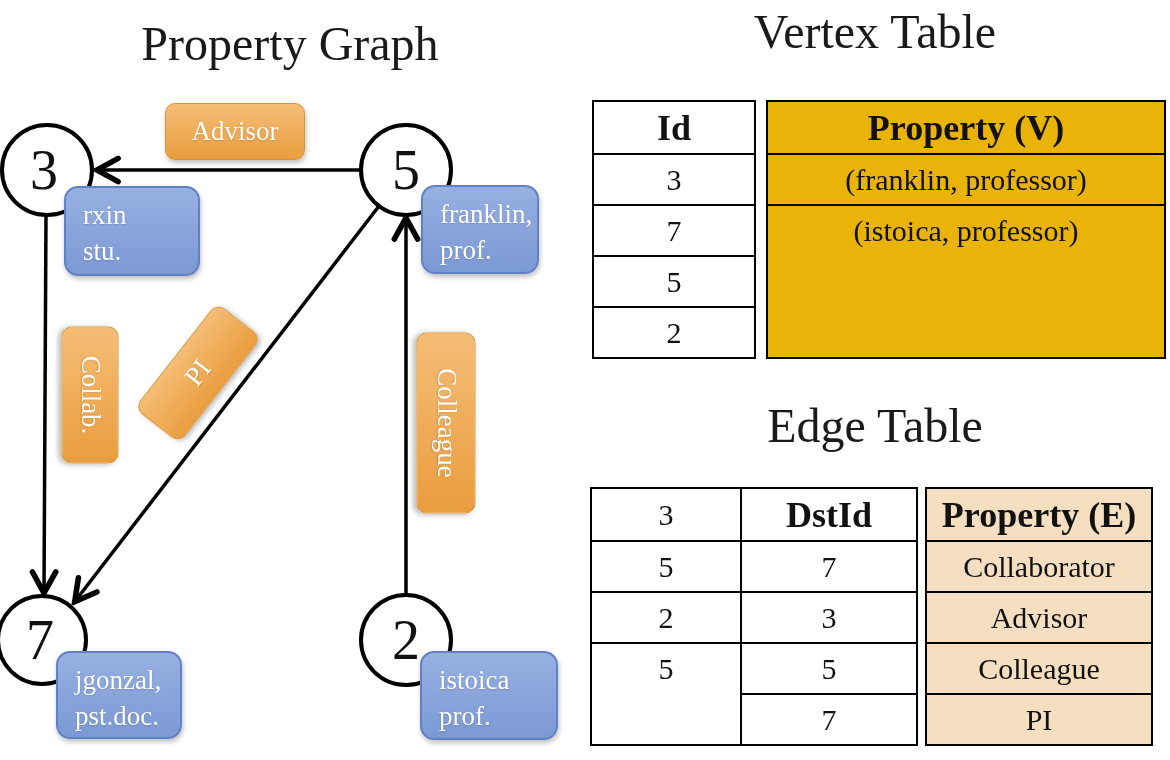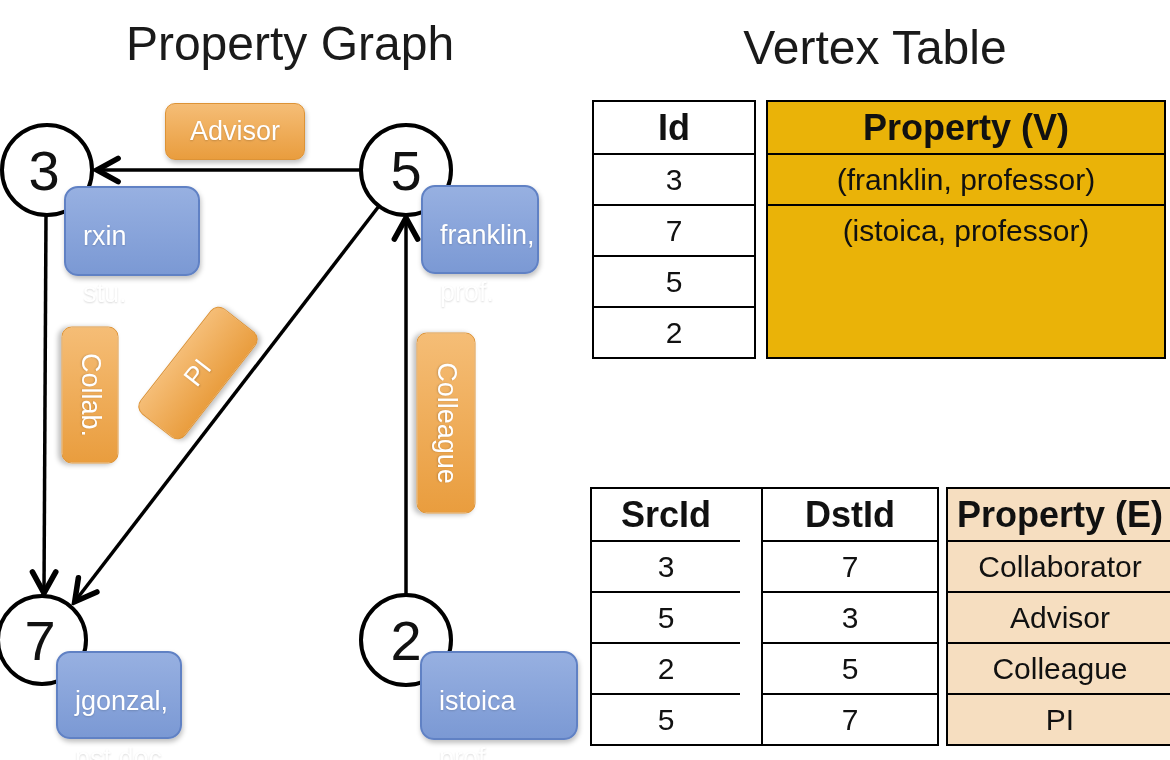--- a/index.html
+++ b/index.html
@@ -1,36 +1,36 @@
 <!DOCTYPE html>
 <html><head>
 <meta charset="utf-8">
 <style>
   html, body { margin: 0; padding: 0; background: #ffffff; }
   #stage {
     position: relative;
     width: 1170px;
     height: 760px;
     background: #ffffff;
-    font-family: Liberation Sans, sans-serif;
+    font-family: Liberation Serif, serif;
     overflow: hidden;
   }
 
   
   .big-title {
     position: absolute;
     text-align: center;
     font-size: 48px;
     font-weight: 400;
     color: #1a1a1a;
     letter-spacing: 0px;
     white-space: nowrap;
   }
   #graph-title  { left: 0;   top: 16px;  width: 580px; }
-  #vertex-title { left: 580px; top: 20px;  width: 590px; }
+  #vertex-title { left: 580px; top: 4px;  width: 590px; }
   #edge-title   { left: 580px; top: 398px; width: 590px; }
 
   
   #graph-svg { position: absolute; left: 0; top: 0; }
 
   .node-id {
     position: absolute;
     width: 60px; height: 60px;
     display: flex; align-items: center; justify-content: center;
     font-size: 56px;
@@ -79,38 +79,38 @@
     color: #ffffff;
     font-size: 27px;
     line-height: 1.33;
     padding: 10px 0 0 17px;
     text-shadow: 0 1px 2px rgba(0,0,0,0.15);
     white-space: nowrap;
   }
   #vertex-label-rxin     { left: 64px;  top: 186px; width: 136px; height: 90px; }
   #vertex-label-franklin { left: 421px; top: 185px; width: 118px; height: 89px; }
   #vertex-label-jgonzal  { left: 56px;  top: 651px; width: 126px; height: 88px; }
-  #vertex-label-istoica  { left: 420px; top: 651px; width: 158px; height: 89px; }
-  .vertex-label span { display: block; margin-top: 21px; }
+  #vertex-label-istoica  { left: 420px; top: 651px; width: 138px; height: 89px; }
+  .vertex-label span { display: block; }
 
   
   .tbl { position: absolute; display: flex; }
   #vertex-table { left: 592px; top: 100px; }
   #edge-table   { left: 590px; top: 487px; }
   .vgap { width: 10px; }
   .egap { width: 7px; }
 
   .tcol {
     box-sizing: border-box;
     border: 2.5px solid #000;
     background: #ffffff;
   }
   .tgroup { display: flex; box-sizing: border-box; border: 2.5px solid #000; }
   .tgroup .tcol { border: none; }
-  .tgroup .tcol.divided { border-left: 2.5px solid #000; margin-left: 21px; }
+  .tgroup .tcol.divided { border-left: 2.5px solid #000; }
 
   .tcell {
     box-sizing: border-box;
     height: 51px;
     display: flex; align-items: center; justify-content: center;
     font-size: 30px;
     color: #111;
     white-space: nowrap;
   }
   .tcell + .tcell { border-top: 2.5px solid #000; }
@@ -185,25 +185,25 @@
       <div class="tcell">2</div>
     </div>
     <div class="vgap"></div>
     <div class="tcol col-vprop">
       <div class="tcell th">Property (V)</div>
       <div class="tcell">(franklin, professor)</div>
       <div class="tcell">(istoica, professor)</div>
     </div>
   </div>
 
+  <div id="edge-title" class="big-title">Edge Table</div>
 
   <div id="edge-table" class="tbl">
     <div class="tgroup">
       <div class="tcol col-src">
-        <div class="tcell th">SrcId</div>
         <div class="tcell">3</div>
         <div class="tcell">5</div>
         <div class="tcell">2</div>
         <div class="tcell">5</div>
       </div>
       <div class="tcol col-dst divided">
         <div class="tcell th">DstId</div>
         <div class="tcell">7</div>
         <div class="tcell">3</div>
         <div class="tcell">5</div>

